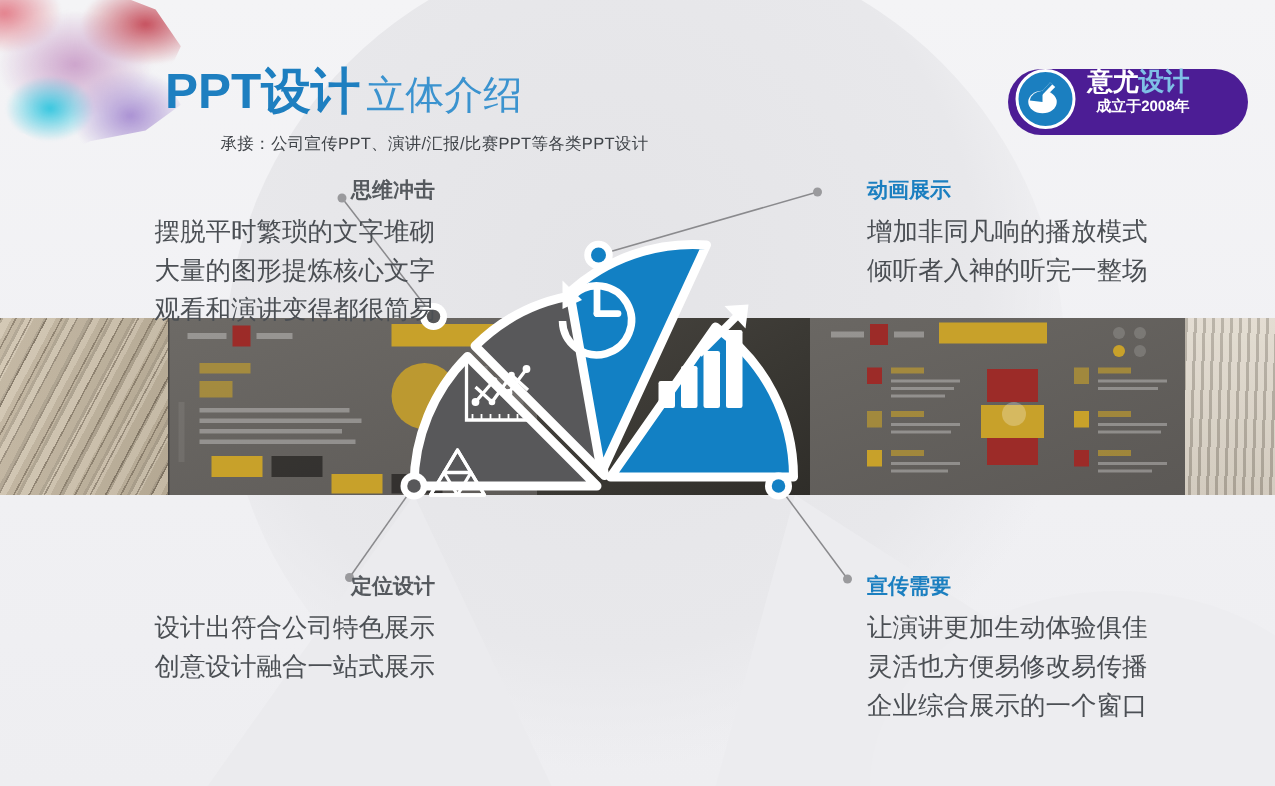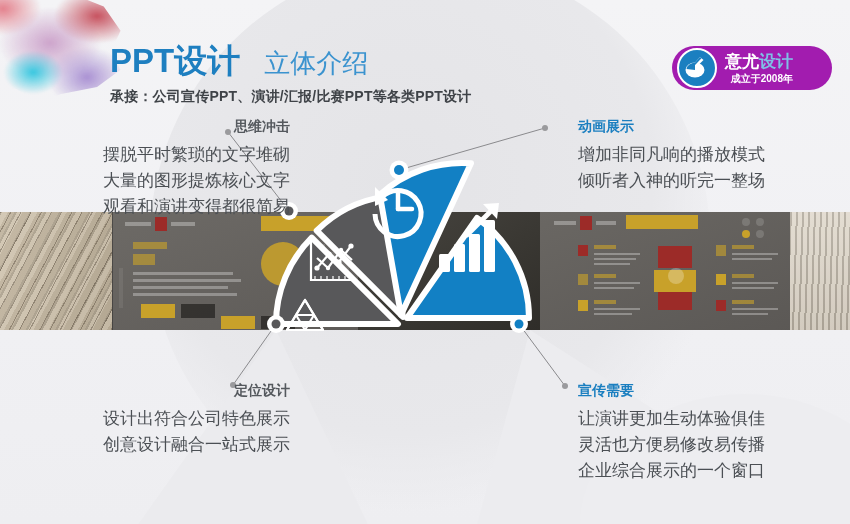--- a/index.html
+++ b/index.html
@@ -148,53 +148,54 @@
   
   .header {
     position: absolute;
     left: 110px;
     top: 44px;
     width: 420px;
   }
   .title-row {
     display: flex;
     align-items: baseline;
-    gap: 24px;
+    gap: 4px;
   }
   .title-main {
     font-size: 33px;
     font-weight: bold;
     color: #1e7fc0;
     letter-spacing: 0px;
     line-height: 1;
   }
   .title-sub {
     font-size: 26px;
     color: #3b93cf;
     line-height: 1;
   }
   .title-desc {
     margin-top: 11px;
-    font-size: 14px;
+    font-size: 11px;
     color: #3f4348;
-    font-weight: bold;
+    font-weight: normal;
     letter-spacing: .2px;
+    margin-left: 37px;
   }
 
   
   .logo {
     position: absolute;
     right: 18px;
     top: 46px;
     width: 160px;
     height: 44px;
-    background: #a21caf;
+    background: #4c1d95;
     border-radius: 22px;
     display: flex;
-    align-items: center;
+    align-items: flex-start;
     padding-left: 5px;
     box-sizing: border-box;
   }
   .logo-badge {
     width: 36px;
     height: 36px;
     border-radius: 50%;
     background: #1b7fc0;
     border: 2px solid #ffffff;
     position: relative;

